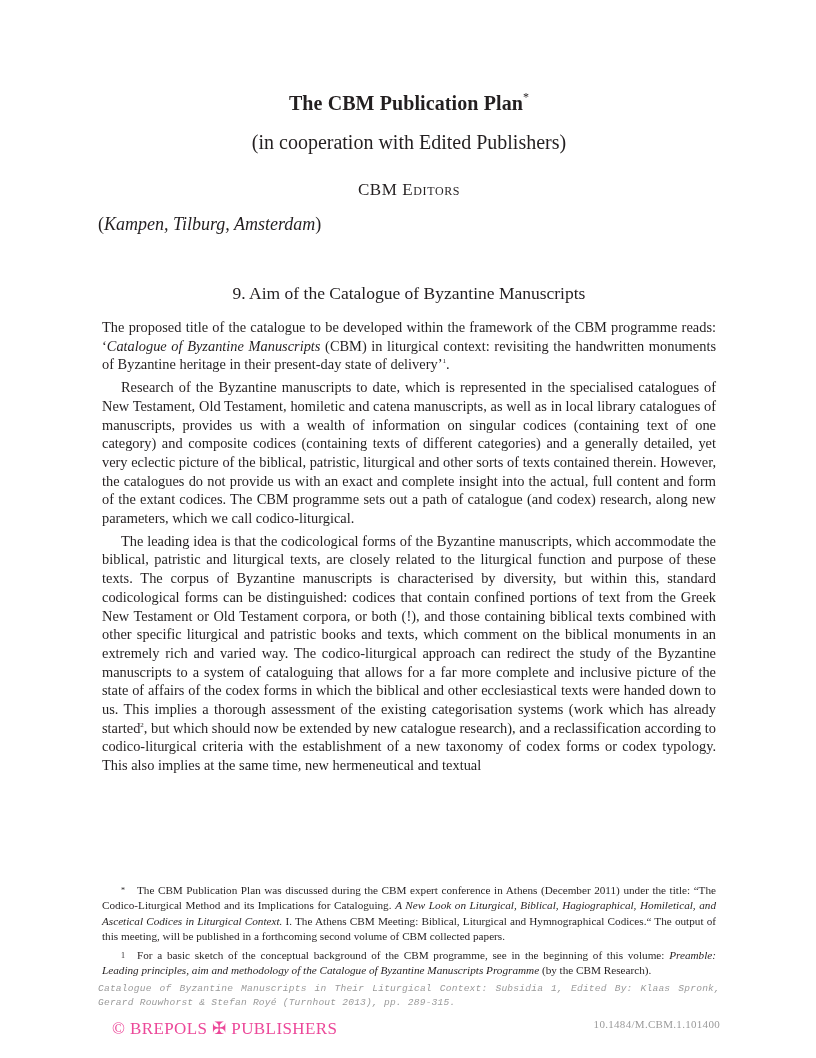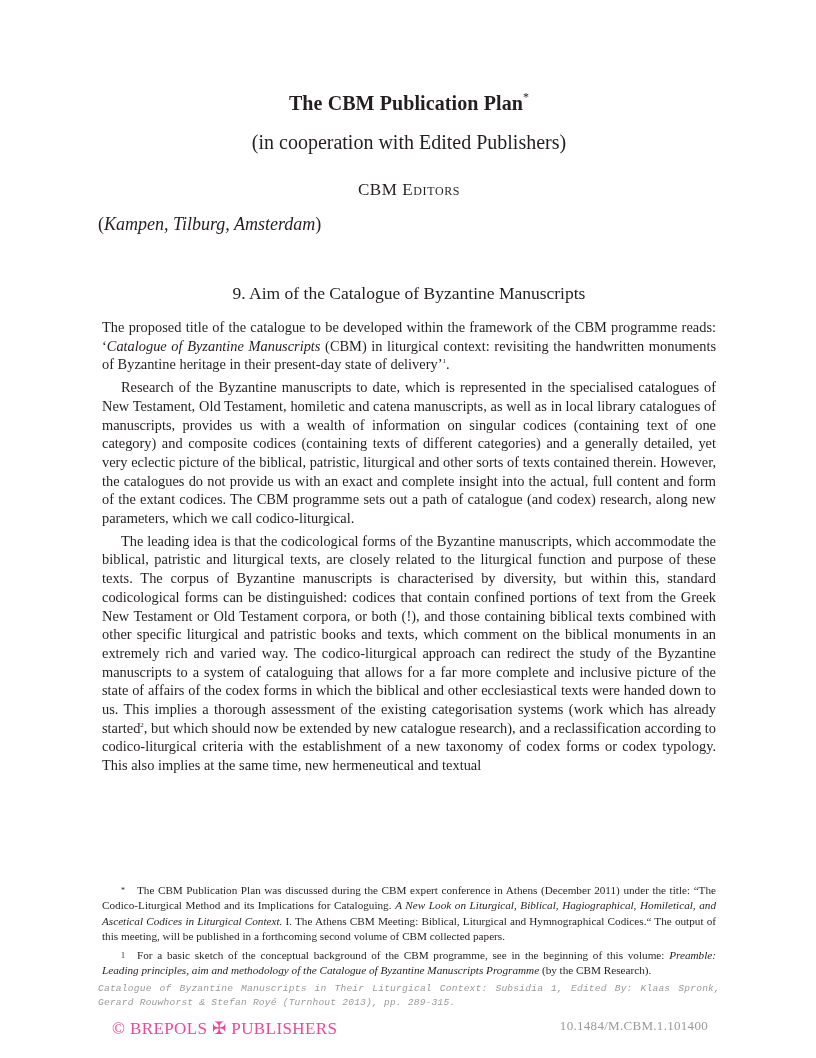--- a/index.html
+++ b/index.html
@@ -48,22 +48,22 @@
     .source-line {
       position: absolute; top: 982px; left: 0; width: 622px;
       font-size: 9.6px; line-height: 13.5px; color: #9a9a9a; font-style: italic;
       text-align: justify; text-align-last: left; letter-spacing: 0.2px; font-family: Liberation Mono, monospace;
     }
     .publisher {
       position: absolute; top: 1018px; left: 0;
       font-size: 17px; color: #ec4899; letter-spacing: 0.4px; margin-left: 14px;
     }
     .doi {
-      position: absolute; top: 1018px; right: 12px;
-      font-size: 13px; color: #9a9a9a; letter-spacing: 0.3px; margin-left: 6px;
+      position: absolute; top: 1018px; right: 0;
+      font-size: 11px; color: #9a9a9a; letter-spacing: 0.3px; margin-left: 6px;
     }
   </style>
 </head>
 <body>
 
 <div class="page">
 
   <div class="title"><span>The CBM Publication Plan</span><sup>*</sup></div>
 
   <div class="subtitle">(in cooperation with Edited Publishers)</div>

